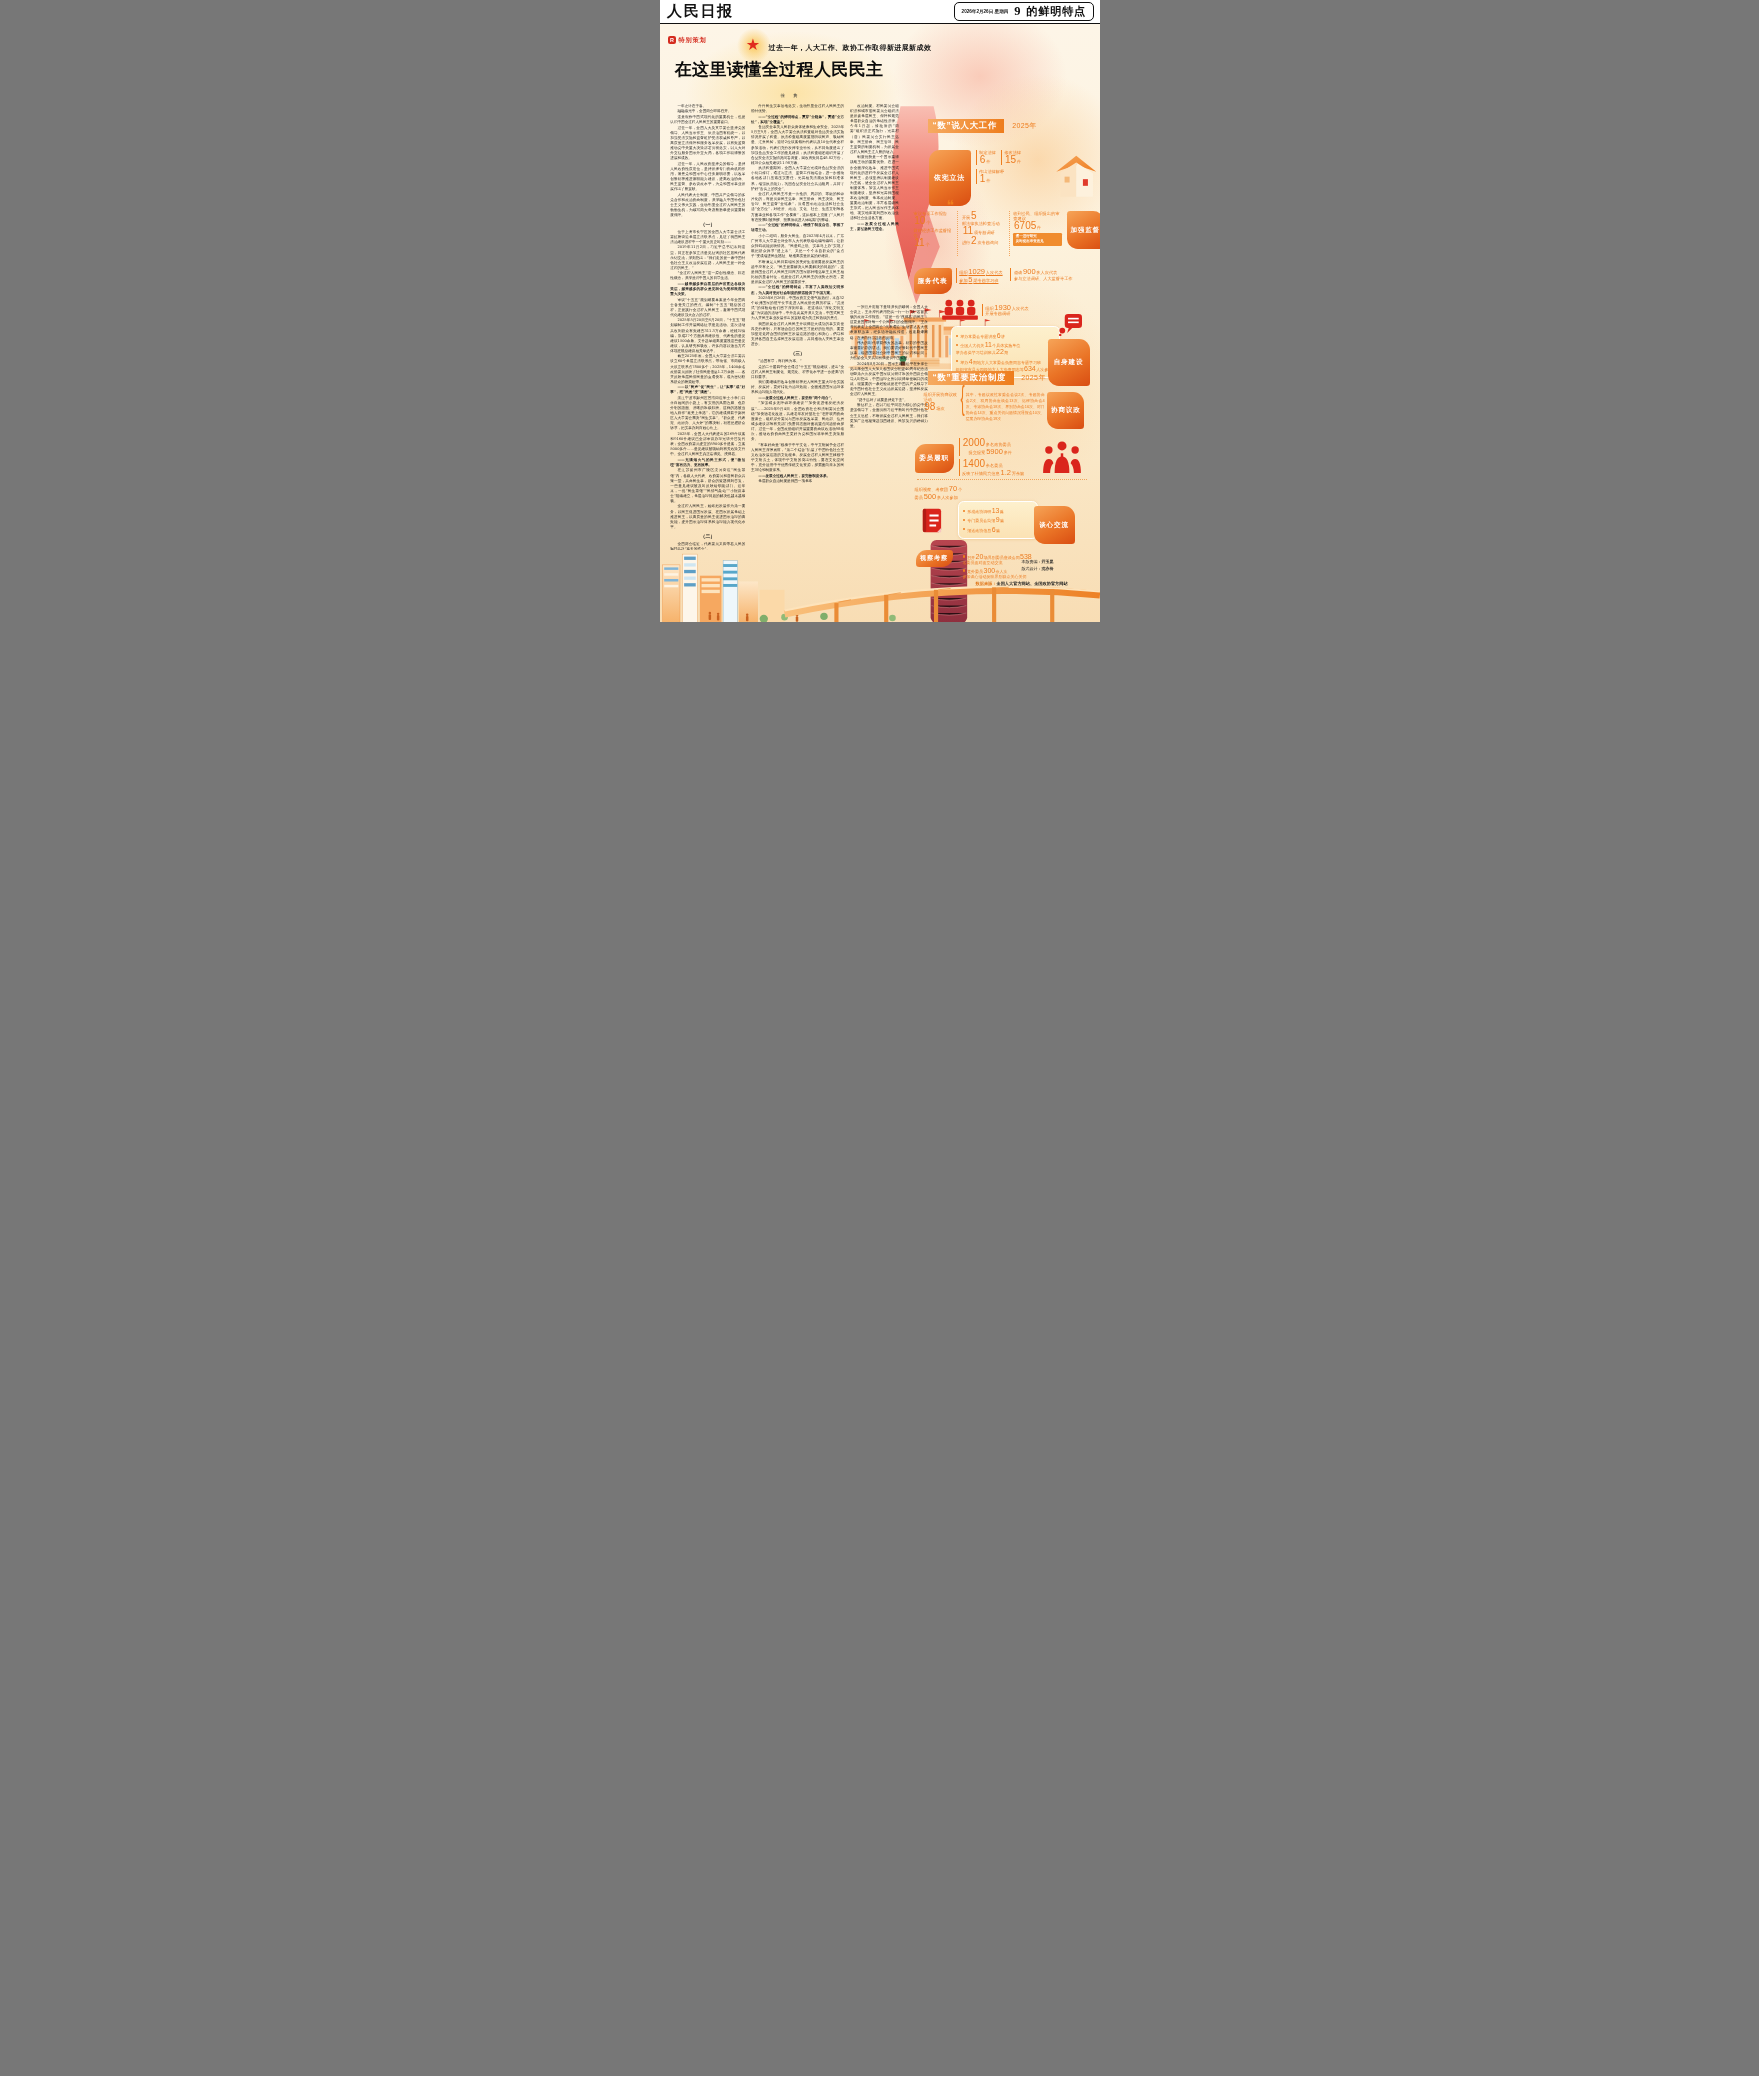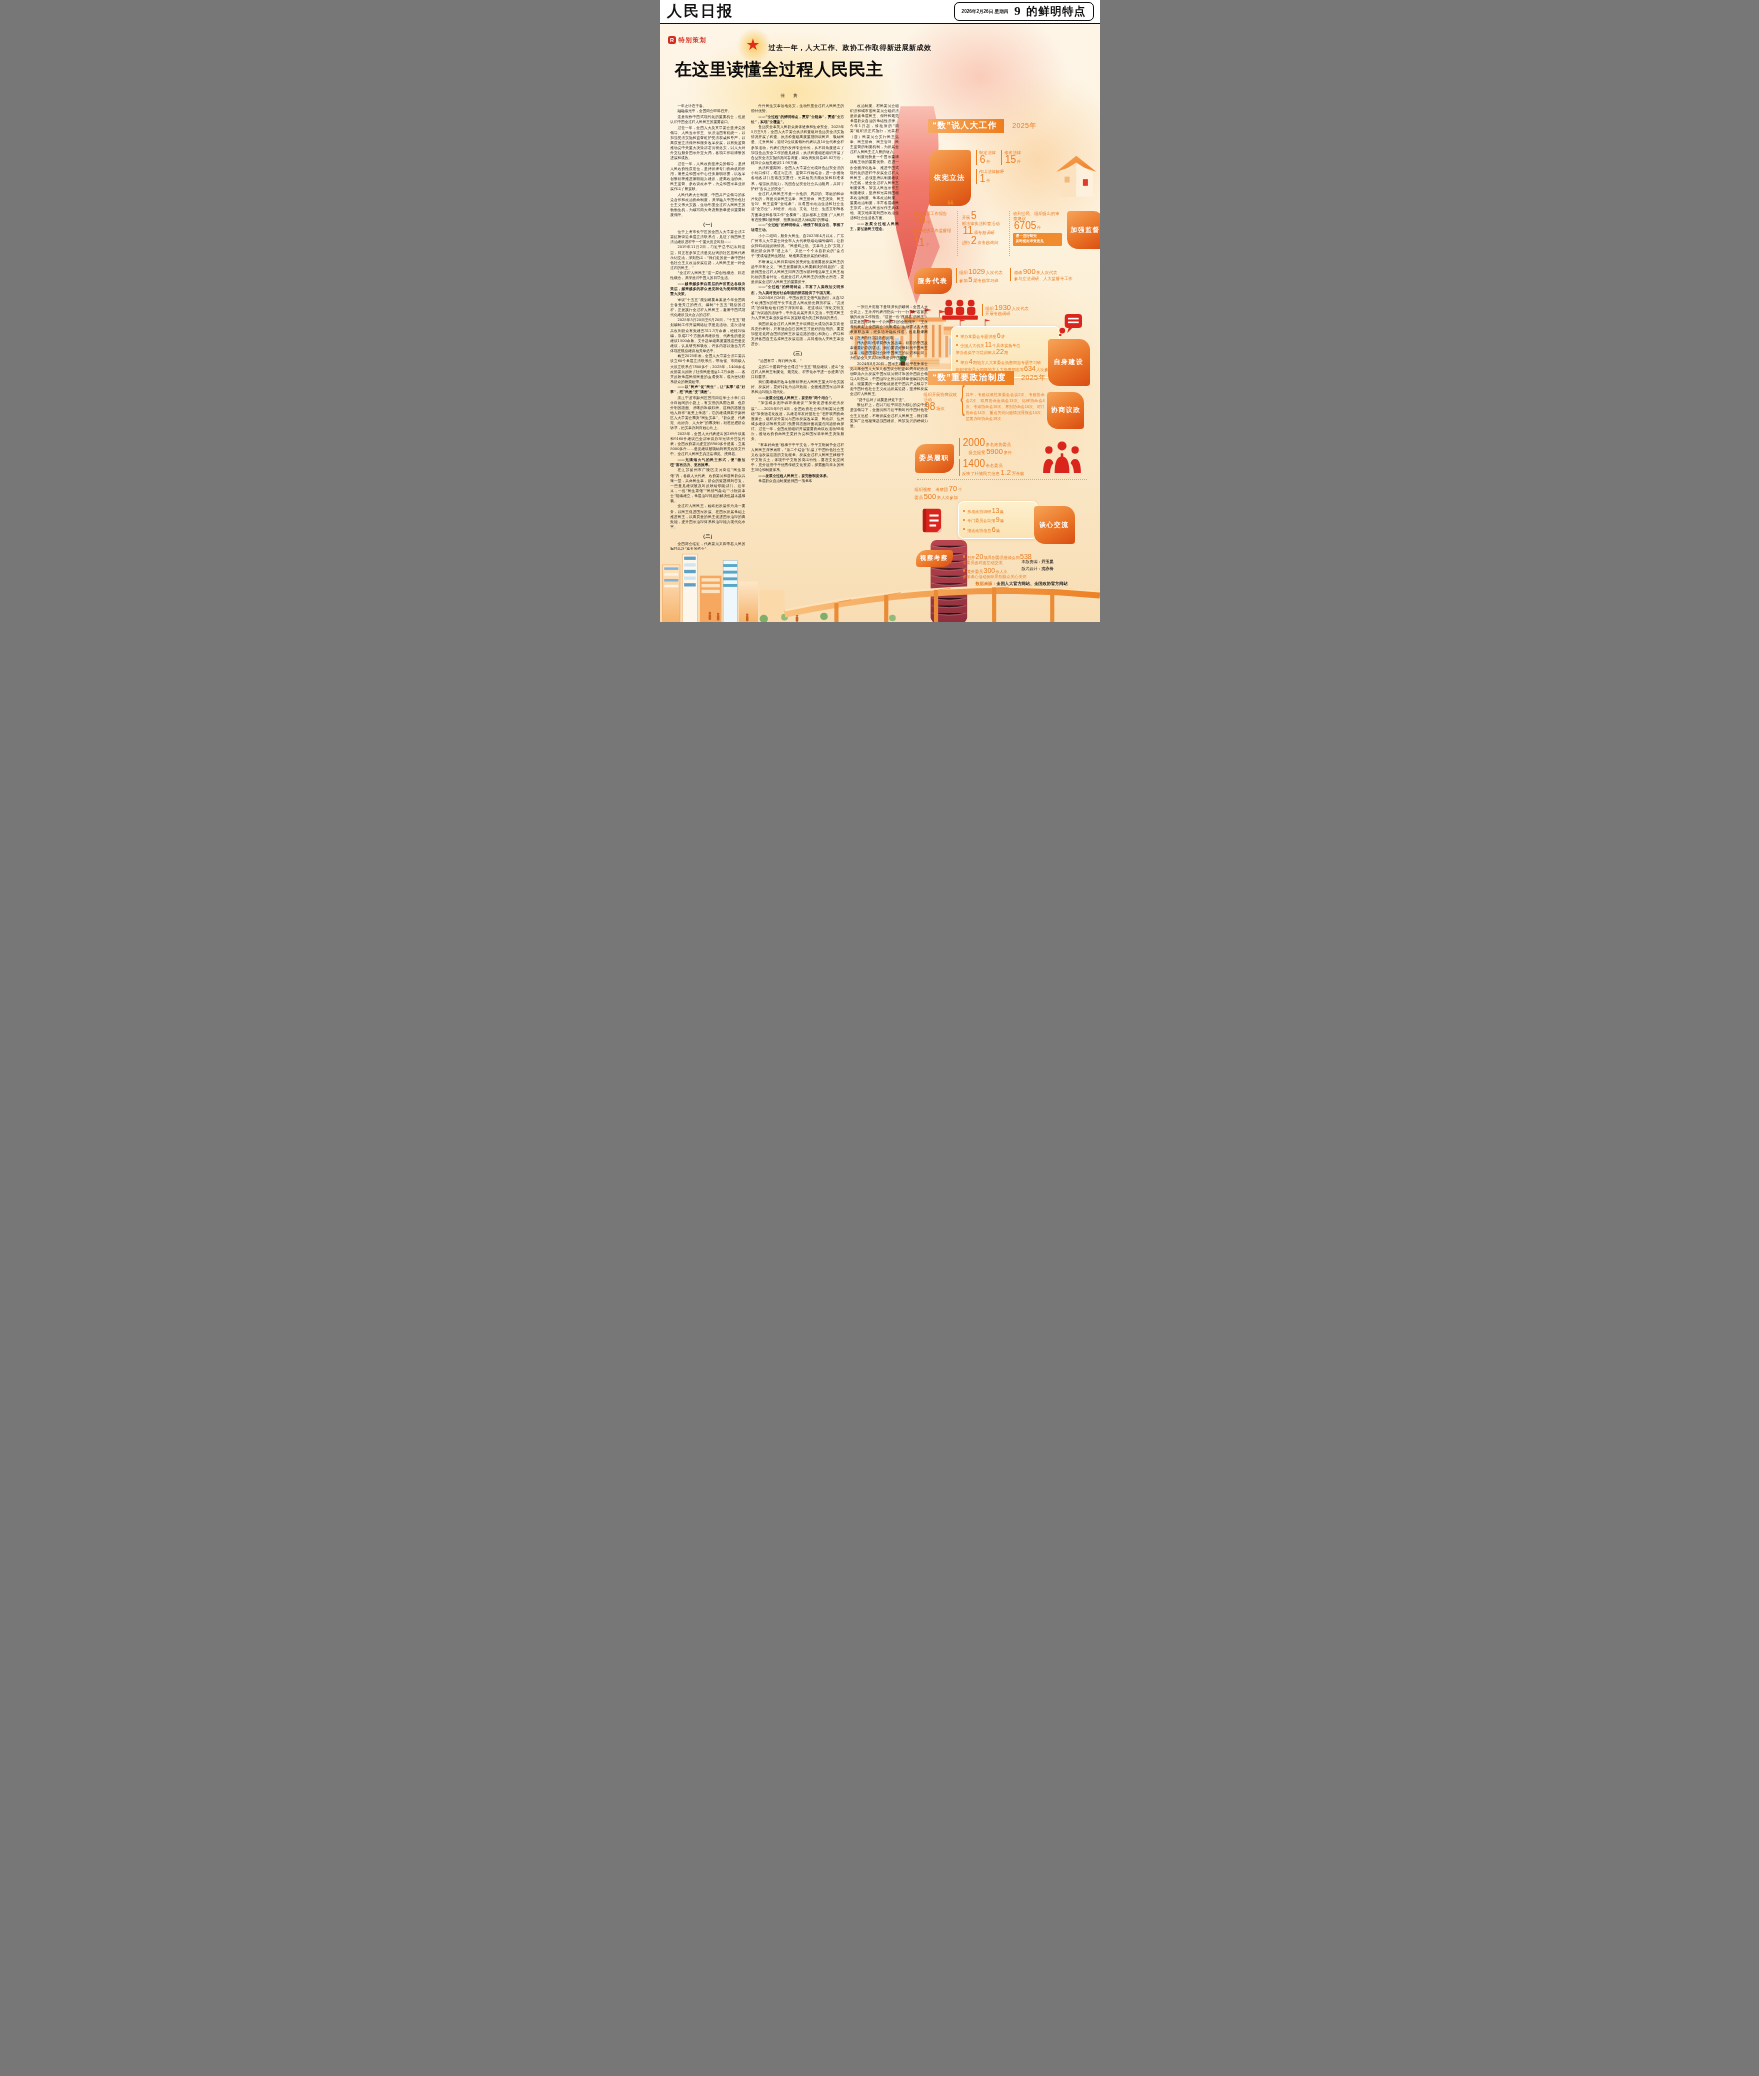--- a/index.html
+++ b/index.html
@@ -445,21 +445,21 @@
           <div>逐一进行研究</div>
           <div>及时提出审查意见</div>
         </div>
       </div>
       <div class="lab lab-r" style="width:37px;height:38px;font-size:6.6px;margin-left:0.8px;">加强监督</div>
     </div>
     <div class="qmark" style="left:287px;top:174px;">❝</div>
 
     <div class="ig" style="left:254px;top:245px;display:flex;gap:4.2px;align-items:flex-start;">
       <div class="lab lab-l" style="width:38px;height:26px;font-size:6.6px;">服务代表</div>
-      <div class="stat vbar" style="width:47px;">
+      <div class="stat vbar" style="width:47px;text-decoration:underline;">
         <div class="l1">
             <span class="pre">组织</span>
             <span class="num sm">1029</span>
             <span class="pre">人次代表</span>
           </div>
         <div class="l2">
             <span class="pre">参加</span>
             <span class="num sm">5</span>
             <span class="pre">期专题学习班</span>
           </div>

